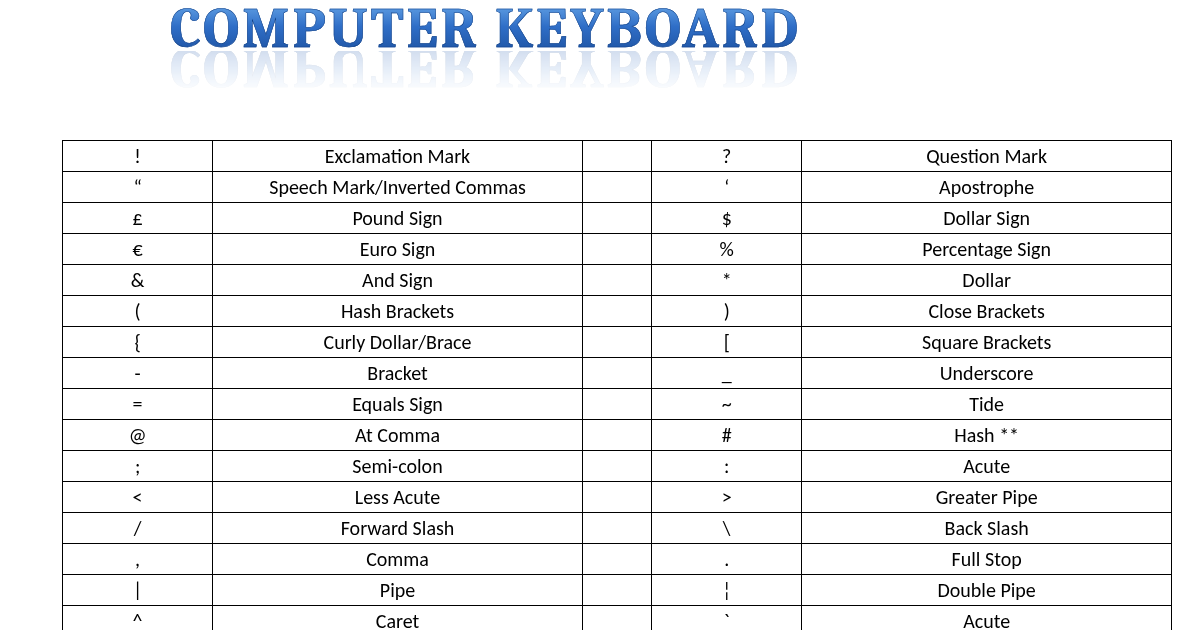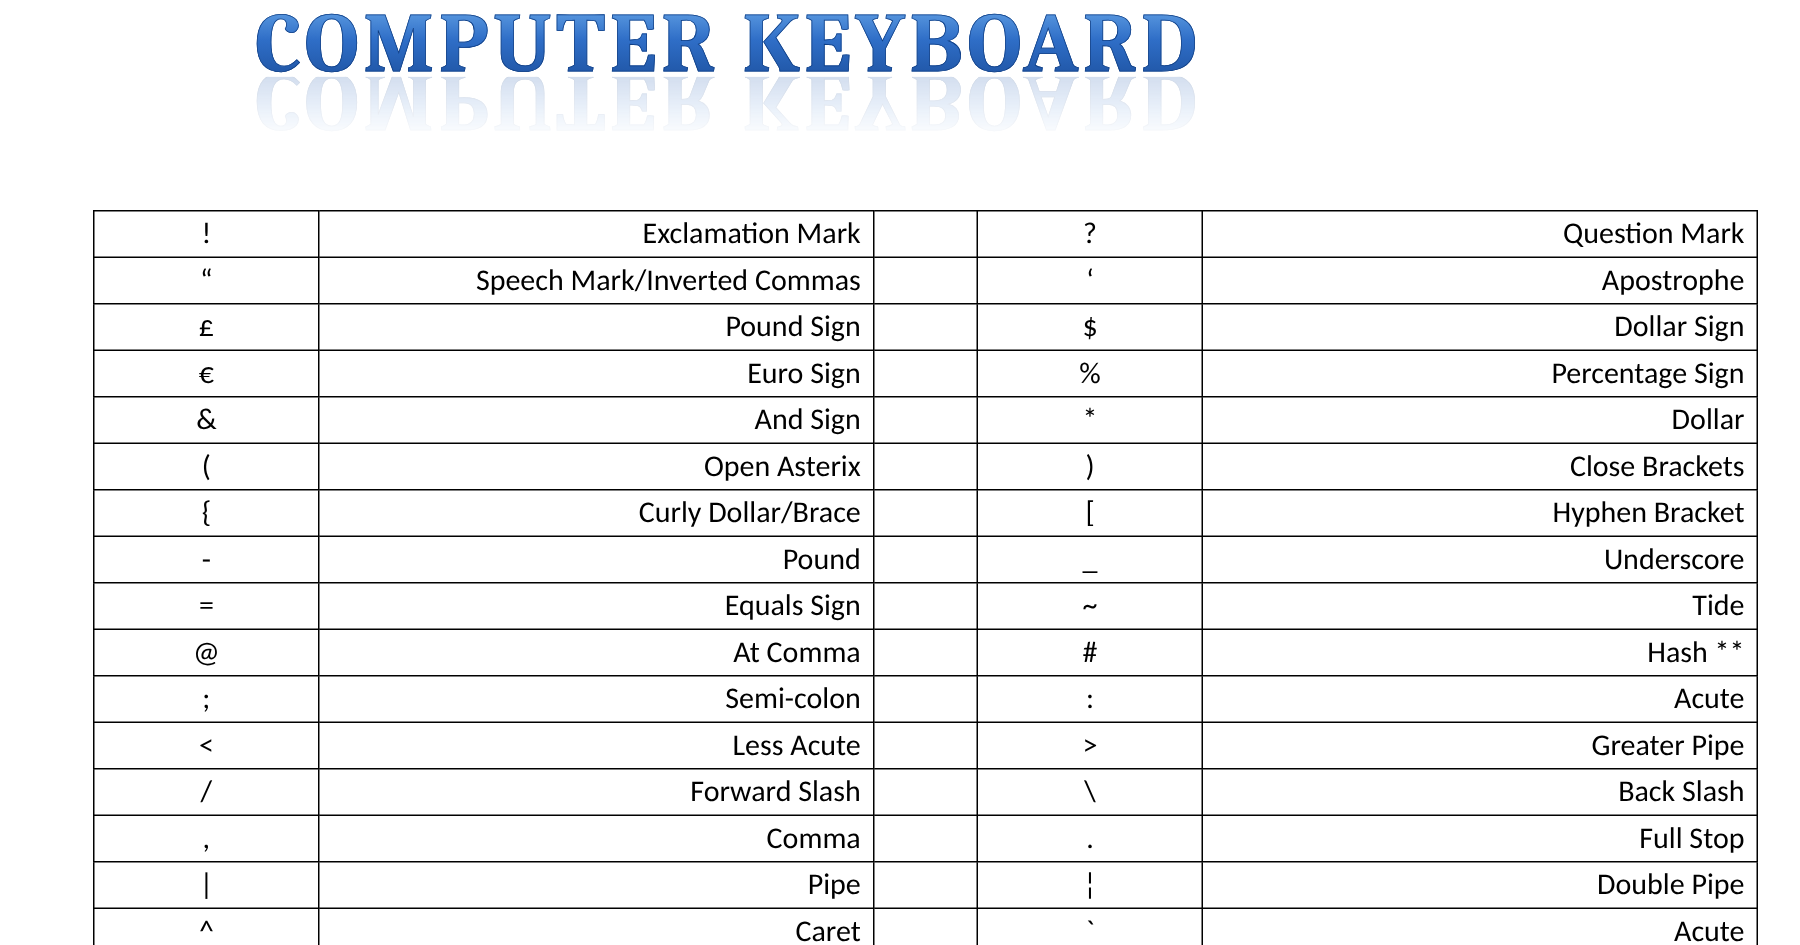--- a/index.html
+++ b/index.html
@@ -62,21 +62,21 @@
     color: #000;
     height: 26px;
     vertical-align: middle;
     white-space: nowrap;
     overflow: hidden;
   }
   col.sym-col  { width: 130px; }
   col.name-col { width: 320px; }
   col.spacer   { width: 60px;  }
   td.sym-cell  { text-align: center; font-weight: 400; }
-  td.name-cell { text-align: right; }
+  td.name-cell { text-align: center; }
   td.spacer-cell { }
 </style>
 </head>
 <body>
 
 <div class="page">
   <div class="title-wrap">
     <h1 class="title">COMPUTER KEYBOARD</h1>
     <div class="reflection">
       <h1 class="title">COMPUTER KEYBOARD</h1>
@@ -122,35 +122,35 @@
         </tr>
         <tr>
           <td class="sym-cell">&amp;</td>
           <td class="name-cell">And Sign</td>
           <td class="spacer-cell"></td>
           <td class="sym-cell">*</td>
           <td class="name-cell">Dollar</td>
         </tr>
         <tr>
           <td class="sym-cell">(</td>
-          <td class="name-cell">Open Asterix</td>
+          <td class="name-cell">Hash Brackets</td>
           <td class="spacer-cell"></td>
           <td class="sym-cell">)</td>
           <td class="name-cell">Close Brackets</td>
         </tr>
         <tr>
           <td class="sym-cell">{</td>
           <td class="name-cell">Curly Dollar/Brace</td>
           <td class="spacer-cell"></td>
           <td class="sym-cell">[</td>
-          <td class="name-cell">Hyphen Bracket</td>
+          <td class="name-cell">Square Brackets</td>
         </tr>
         <tr>
           <td class="sym-cell">-</td>
-          <td class="name-cell">Pound</td>
+          <td class="name-cell">Bracket</td>
           <td class="spacer-cell"></td>
           <td class="sym-cell">_</td>
           <td class="name-cell">Underscore</td>
         </tr>
         <tr>
           <td class="sym-cell">=</td>
           <td class="name-cell">Equals Sign</td>
           <td class="spacer-cell"></td>
           <td class="sym-cell">~</td>
           <td class="name-cell">Tide</td>

